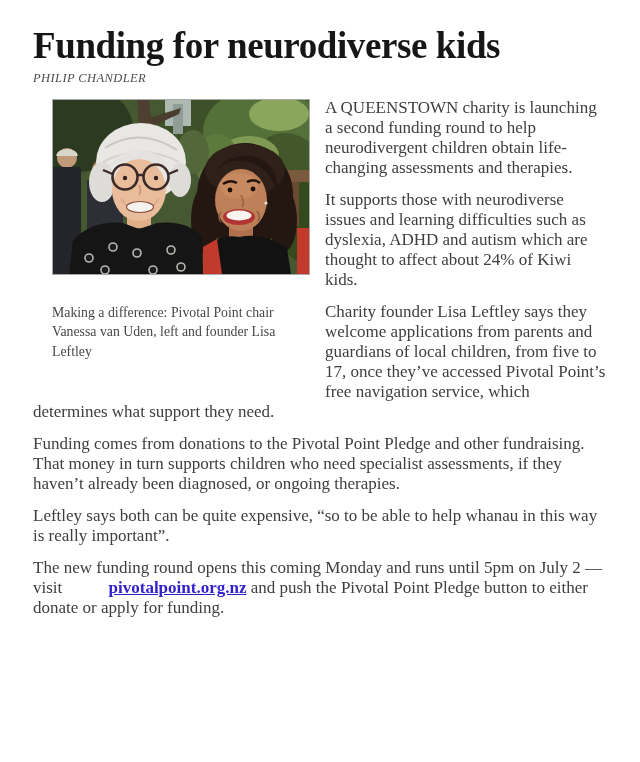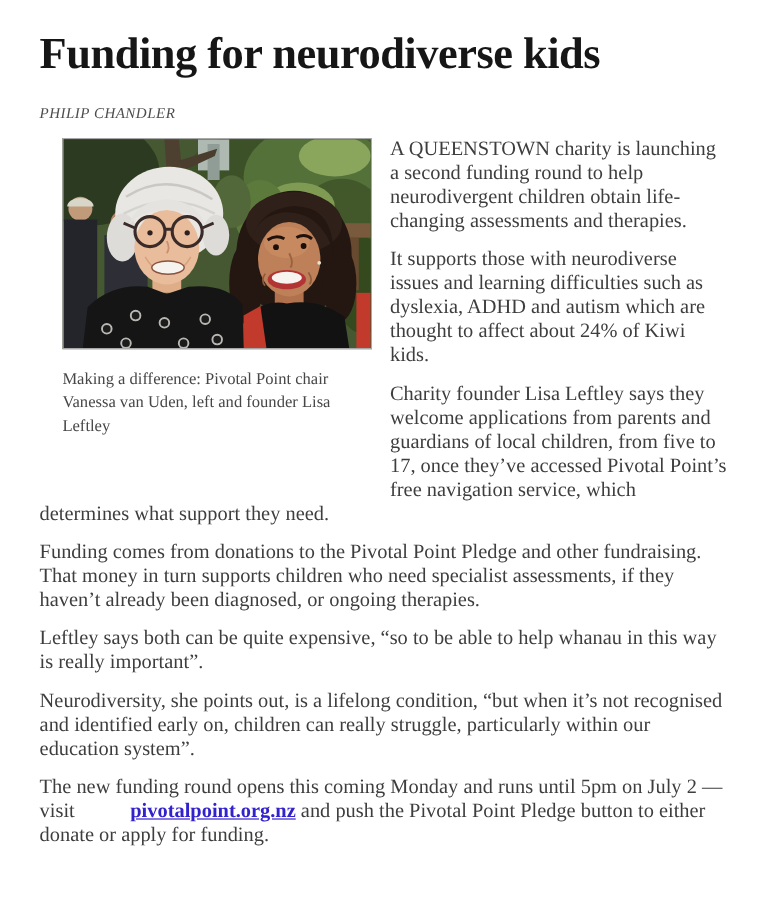--- a/index.html
+++ b/index.html
@@ -16,21 +16,21 @@
   }
   .headline {
     margin: 26px 0 0 0;
     font-size: 37px;
     line-height: 1.1;
     font-weight: 700;
     letter-spacing: -0.4px;
     color: #161616;
   }
   .byline {
-    margin-top: 20px;
+    margin-top: 4px;
     font-size: 12.5px;
     font-style: italic;
     letter-spacing: 0.4px;
     color: #4d4d4d;
   }
   .article-body {
     margin-top: 12px;
     font-size: 17px;
     line-height: 20px;
     color: #3e3e3e;
@@ -43,21 +43,21 @@
     padding: 0;
   }
   .photo-frame {
     width: 256px; height: 174px;
     border: 1px solid #a8a8a8;
     background: #465831;
     overflow: hidden;
   }
   .photo-frame svg { display: block; }
   figcaption.photo-caption {
-    margin-top: 15px;
+    margin-top: 28px;
     font-size: 13.8px;
     line-height: 19.5px;
     color: #474747;
   }
   a.inline-link {
     color: var(--link-blue, #3222cc);
     font-weight: 700;
     text-decoration: underline;
     margin-left: 42px;
   }
@@ -166,19 +166,18 @@
         </svg>
       </div>
       <figcaption class="photo-caption">Making a difference: Pivotal Point chair Vanessa van Uden, left and founder Lisa Leftley</figcaption>
     </figure>
 
     <p>A QUEENSTOWN charity is launching a second funding round to help neurodivergent children obtain life-changing assessments and therapies.</p>
     <p>It supports those with neurodiverse issues and learning difficulties such as dyslexia, ADHD and autism which are thought to affect about 24% of Kiwi kids.</p>
     <p>Charity founder Lisa Leftley says they welcome applications from parents and guardians of local children, from five to 17, once they’ve accessed Pivotal Point’s free navigation service, which determines what support they need.</p>
     <p>Funding comes from donations to the Pivotal Point Pledge and other fundraising. That money in turn supports children who need specialist assessments, if they haven’t already been diagnosed, or ongoing therapies.</p>
     <p>Leftley says both can be quite expensive, “so to be able to help whanau in this way is really important”.</p>
-    <p>Neurodiversity, she points out, is a lifelong condition, “but when it’s not recognised and identified early on, children can really struggle, particularly within our education system”.</p>
 
     <p><span>The new funding round opens this coming Monday and runs until 5pm on July 2 — visit </span><a href="#" class="inline-link">pivotalpoint.org.nz</a><span> and push the Pivotal Point Pledge button to either donate or apply for funding.</span></p>
 
 
   </div>
 </div>
 
 </body></html>

